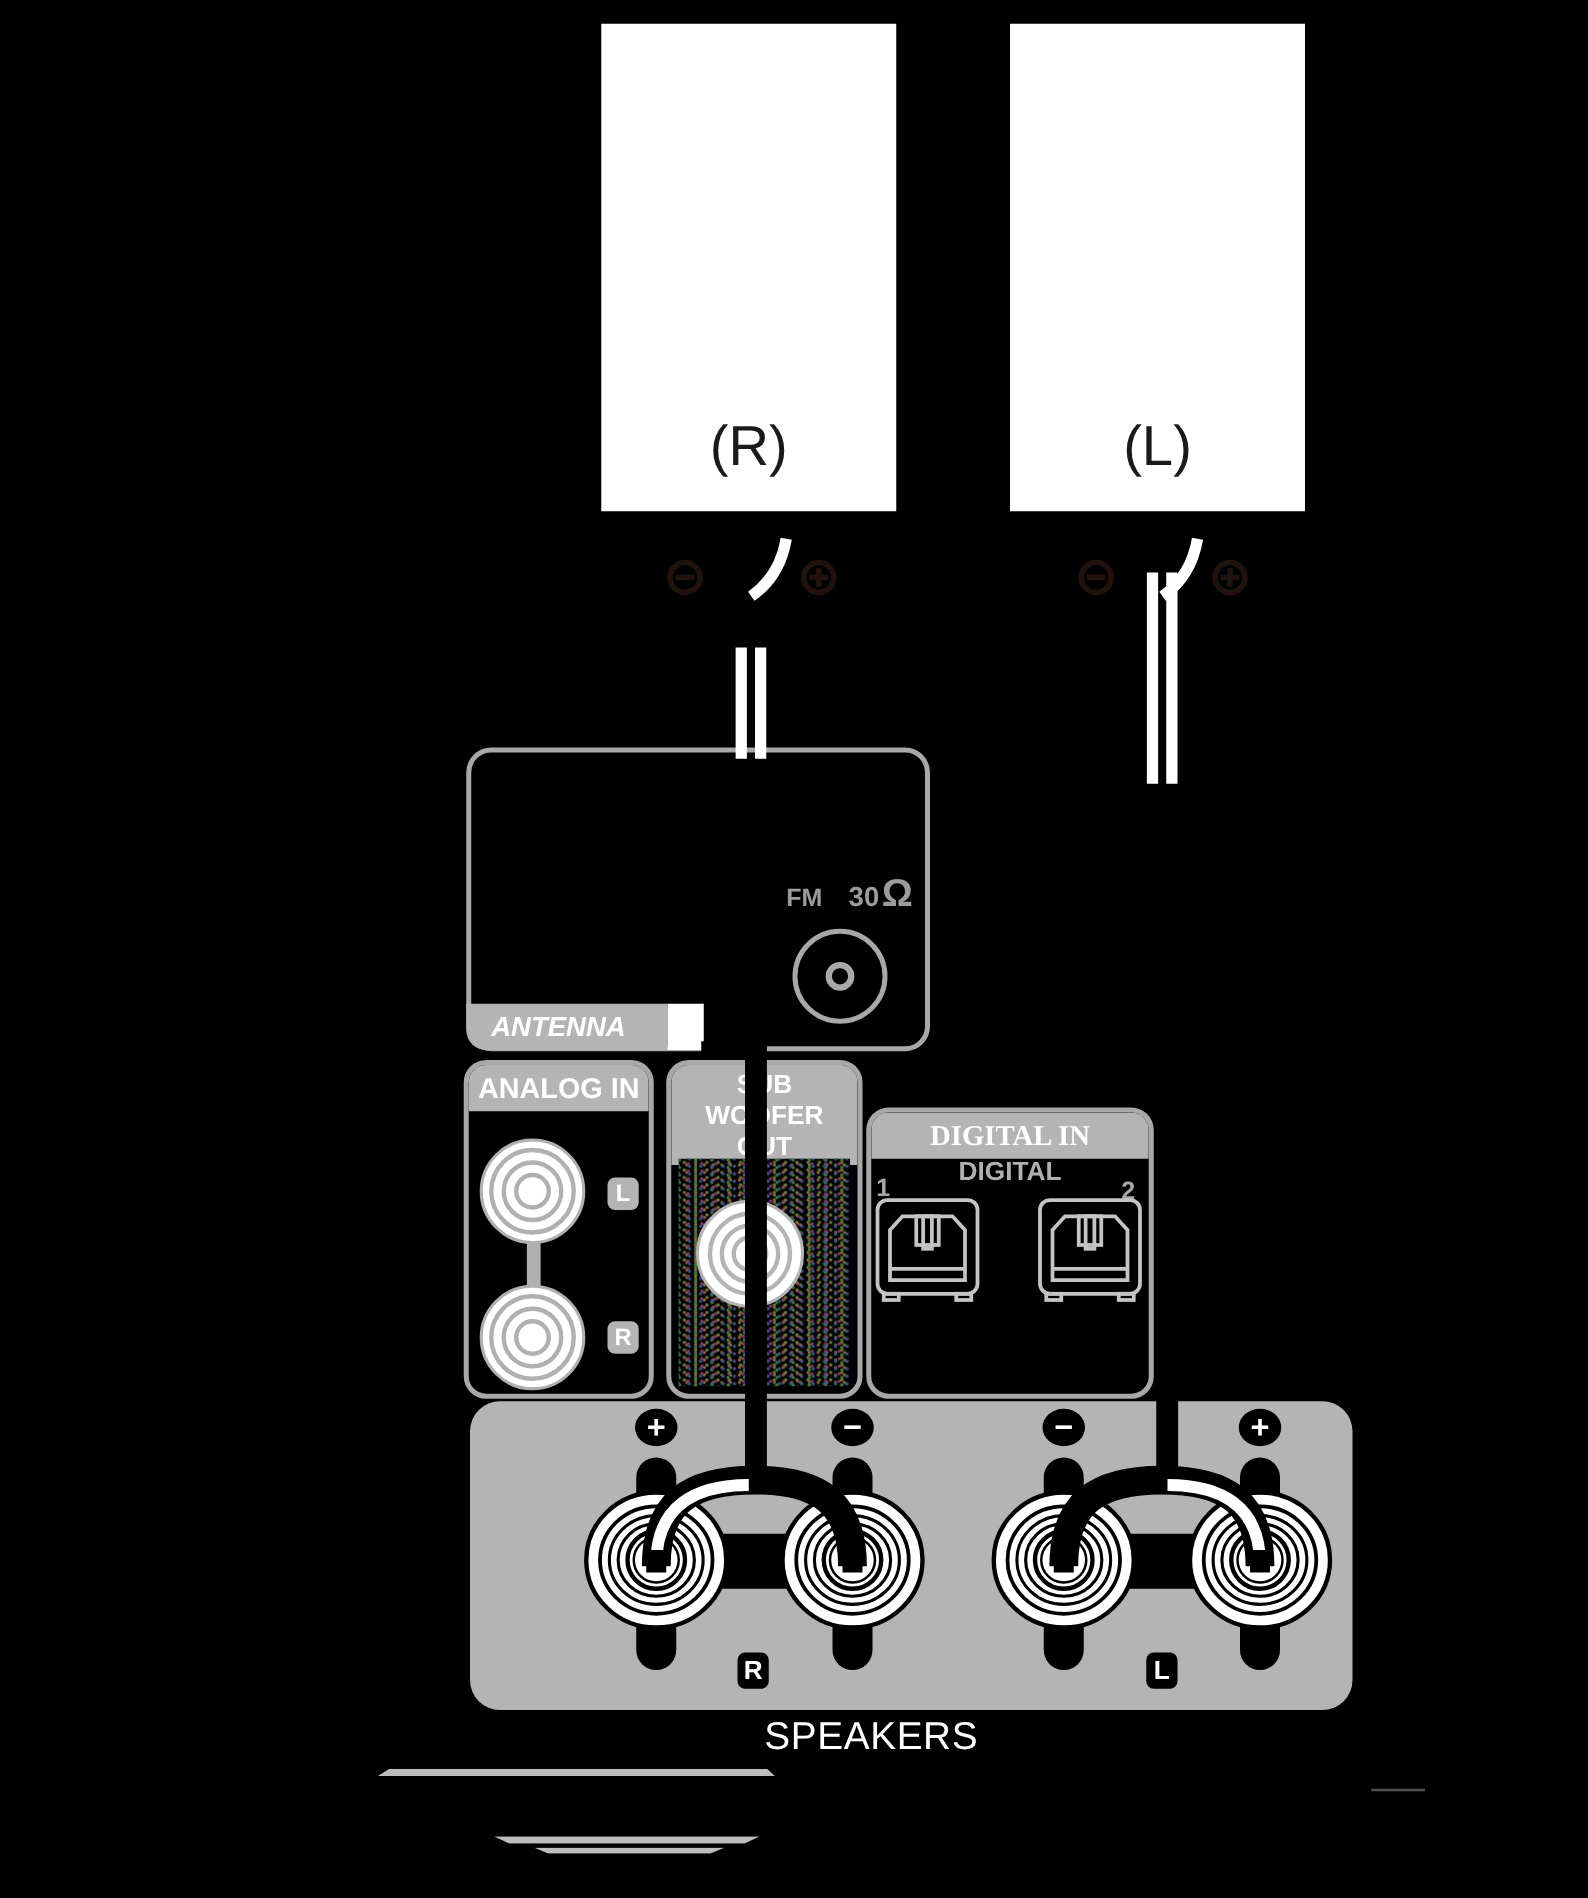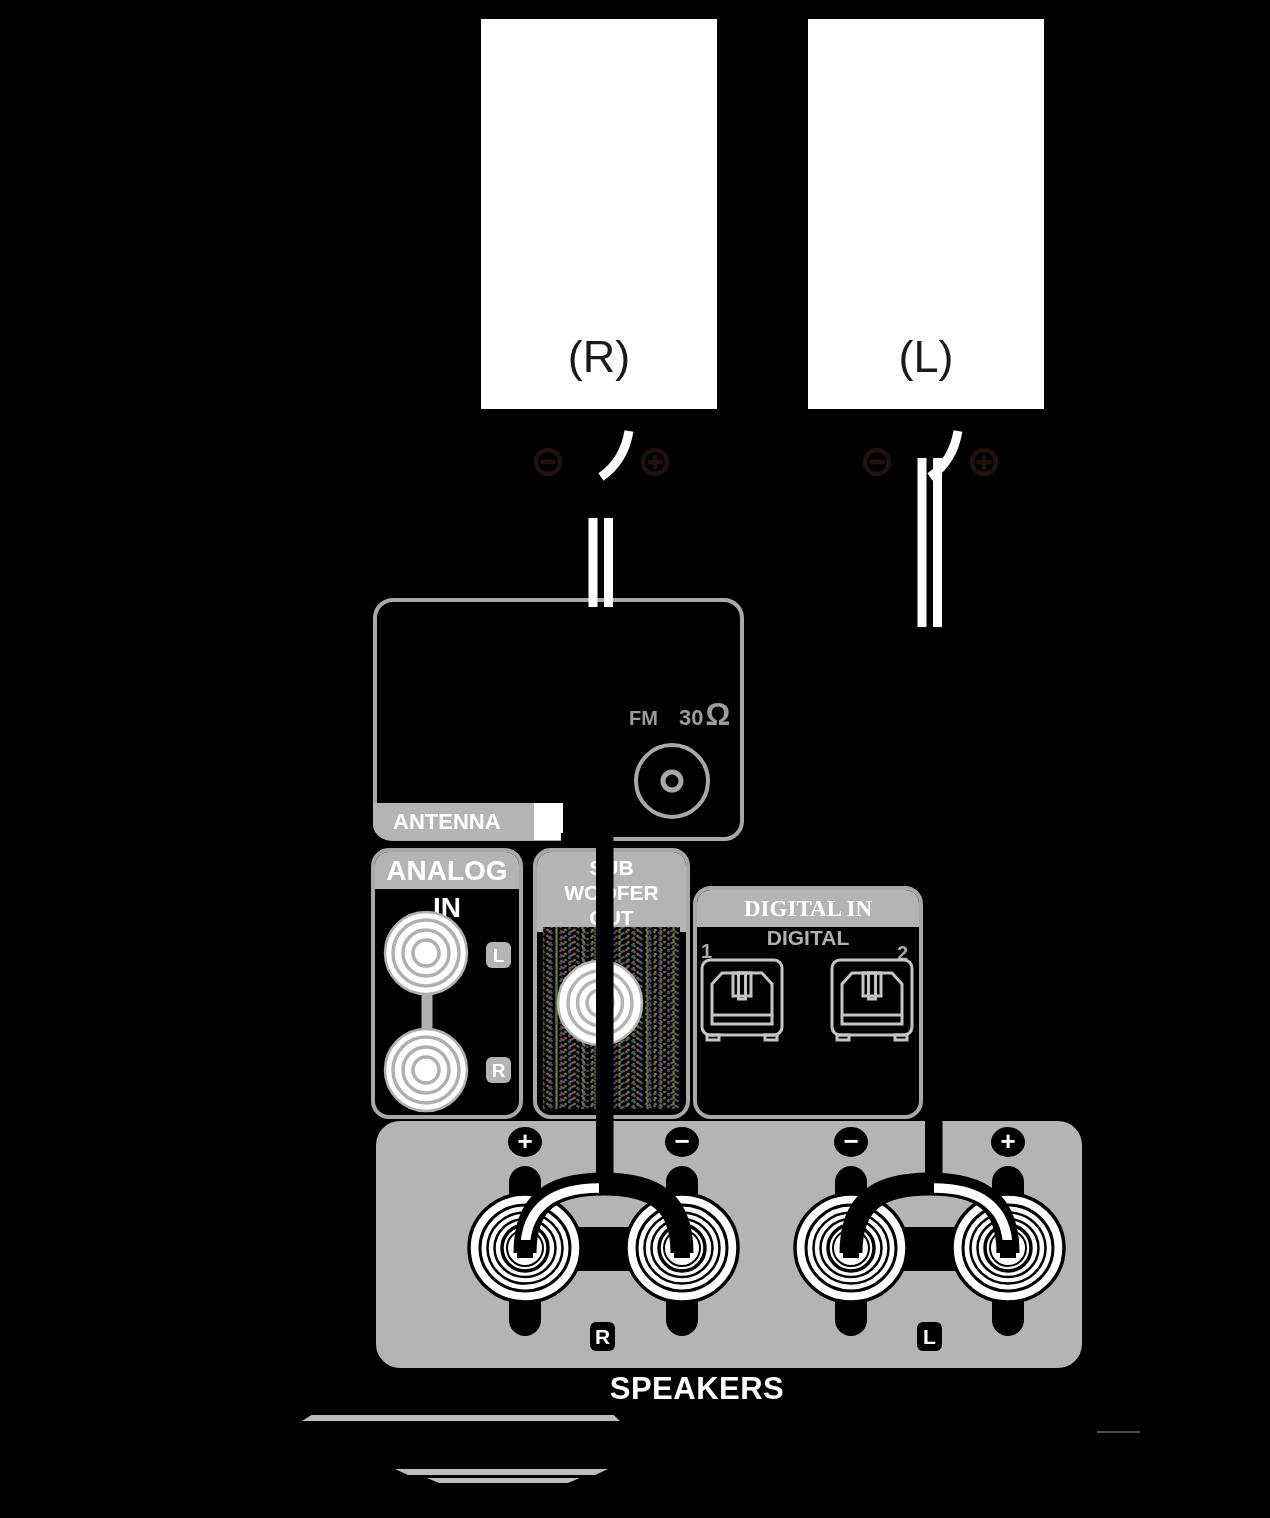--- a/index.html
+++ b/index.html
@@ -14,28 +14,28 @@
   
   .rxbox{left:373px;top:598px;width:363px;height:235px;border:4px solid #a8a8a8;
          border-radius:20px;z-index:1;}
   .fm-row{left:629px;top:697px;z-index:2;display:inline-flex;align-items:baseline;color:#9c9c9c;}
   .fm-row .fm{font-size:20px;font-weight:bold;}
   .fm-row .imp{font-size:22px;font-weight:bold;margin-left:21px;}
   .fm-row .ohm{font-size:31px;font-weight:bold;margin-left:2px;}
   .antbar{left:373px;top:803px;width:161px;height:37px;background:#b4b4b4;
           border-bottom-left-radius:16px;z-index:2;}
   .antbar span{display:block;padding-left:20px;line-height:37px;font-size:22px;
-               font-weight:bold;color:#fff;}
+               font-weight:bold;color:#fff;font-style:italic;}
   .antsq{left:534px;top:803px;width:29px;height:37px;background:#fff;z-index:2;}
   .gap-patch{left:561px;top:833px;width:37px;height:11px;background:#000;z-index:2;}
   
   .iobox{border:4px solid #a8a8a8;border-radius:18px;background:#000;z-index:1;overflow:hidden;}
   .iohdr{background:#b4b4b4;color:#fff;font-weight:bold;text-align:center;}
   .analog{left:371px;top:848px;width:144px;height:263px;}
-  .analog .iohdr{height:37px;line-height:37px;font-size:28px;}
+  .analog .iohdr{height:37px;line-height:37px;font-size:23px;}
   .sub{left:533px;top:848px;width:149px;height:263px;}
   .sub .iohdr{height:77px;font-size:21px;line-height:25px;padding-top:3px;}
   .digital{left:693px;top:886px;width:222px;height:225px;font-family:Liberation Serif, serif;}
   .digital .iohdr{height:37px;line-height:37px;font-size:23px;}
   .optical{left:693px;top:926px;width:230px;text-align:center;font-size:21px;
            font-weight:bold;color:#b0b0b0;z-index:2;}
   .portnum{z-index:2;font-size:20px;font-weight:bold;color:#a8a8a8;}
   .p1{left:701px;top:940px;} .p2{left:897px;top:942px;}
   .badge{z-index:2;background:#b4b4b4;border-radius:6px;color:#fff;font-weight:bold;
          text-align:center;}
@@ -55,21 +55,21 @@
          border-radius:24px;z-index:1;}
   .sign{z-index:2;width:34px;height:30px;background:#000;border-radius:50%;
         text-align:center;}
   .sign span{color:#fff;font-size:26px;font-weight:bold;line-height:29px;}
   .s1{left:508px;top:1127px;} .s2{left:665px;top:1127px;}
   .s3{left:834px;top:1127px;} .s4{left:991px;top:1127px;}
   .chbadge{z-index:2;background:#000;border-radius:6px;color:#fff;font-weight:bold;
            width:25px;height:29px;font-size:21px;line-height:30px;text-align:center;}
   .chr{left:590px;top:1322px;} .chl{left:917px;top:1322px;}
   .spktitle{left:557px;top:1371px;width:280px;text-align:center;color:#fff;
-            font-size:31px;font-weight:bold;z-index:2;letter-spacing:0.5px;}
+            font-size:31px;font-weight:normal;z-index:2;letter-spacing:0.5px;}
   
   .cl{background:#bdbdbd;z-index:1;}
   .cl1{left:302px;top:1415px;width:318px;height:6px;
        clip-path:polygon(0 100%,3% 0,98% 0,100% 100%);}
   .cl2{left:395px;top:1469px;width:213px;height:6px;
        clip-path:polygon(0 0,100% 0,94% 100%,6% 100%);}
   .cl3{left:427px;top:1478px;width:153px;height:5px;
        clip-path:polygon(0 0,100% 0,92% 100%,8% 100%);}
   .cl4{left:1097px;top:1431px;width:43px;height:2px;background:#4f4f4f;}
   svg.overlay{position:absolute;left:0;top:0;z-index:5;pointer-events:none;}

